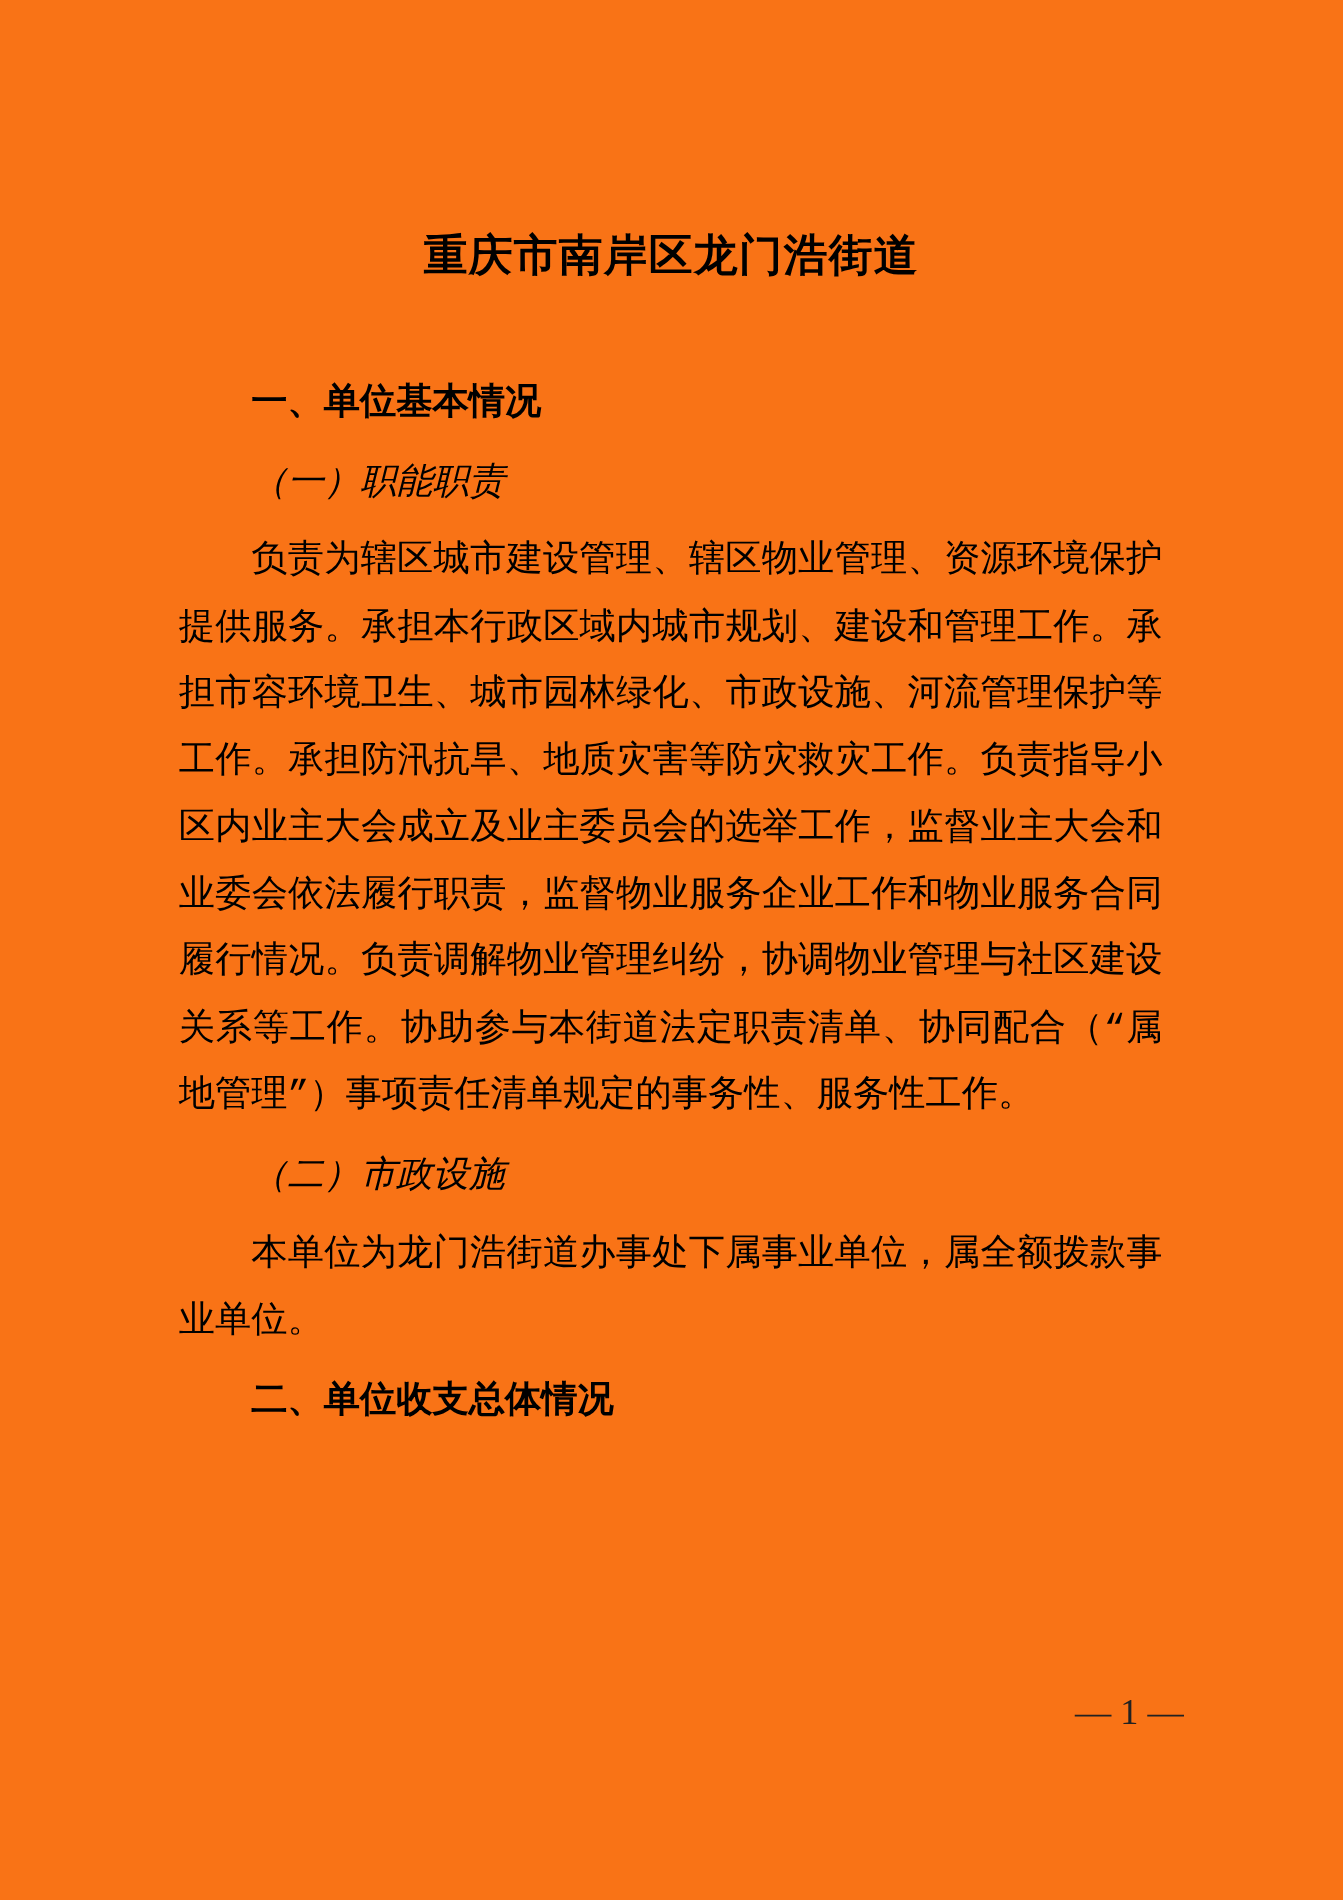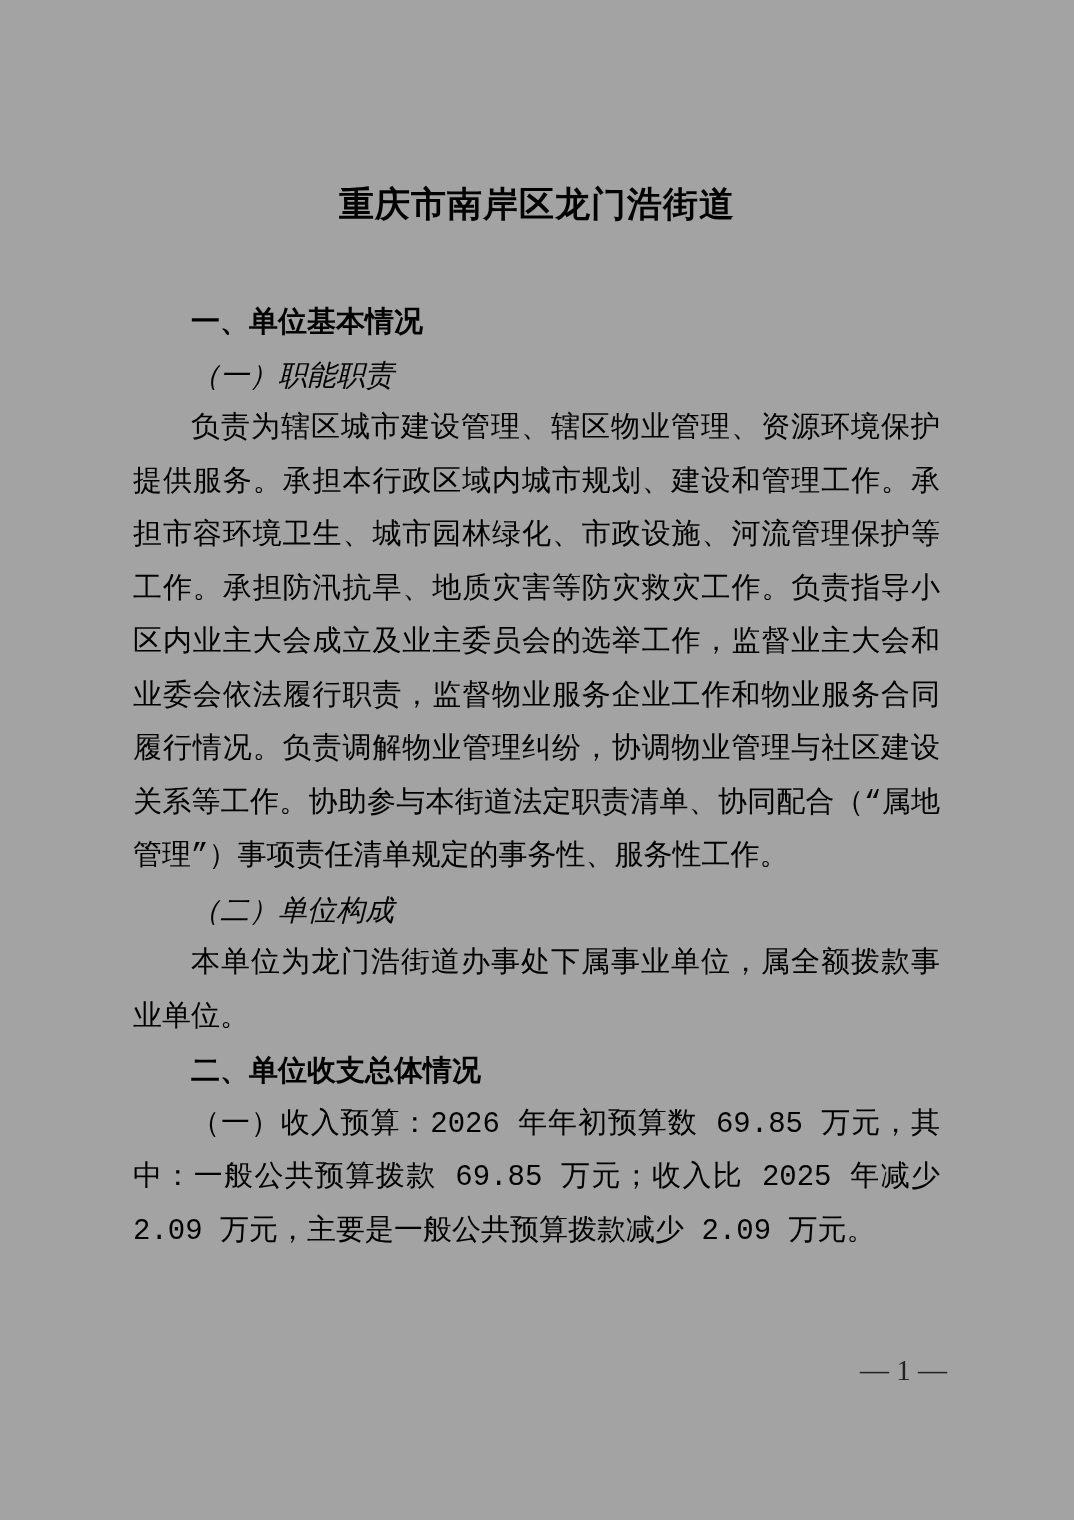--- a/index.html
+++ b/index.html
@@ -4,21 +4,21 @@
 <style>
   html, body {
     margin: 0;
     padding: 0;
     background: #ffffff;
   }
   .page {
     position: relative;
     width: 1074px;
     height: 1520px;
-    background: #a3a3a3;
+    background: #f97316;
     color: #000000;
     overflow: hidden;
   }
   .doc-title {
     margin: 176px 120px 0 120px;
     text-align: center;
     font-family: "Liberation Serif", serif;
     font-weight: 700;
     font-size: 35px;
     line-height: 58px;
@@ -28,21 +28,21 @@
     margin: 61px 134px 0 133px;
     font-family: "Liberation Serif", serif;
     font-size: 29px;
     line-height: 53.5px;
     text-align: justify;
     text-justify: inter-ideograph;
   }
   .doc-body h2,
   .doc-body h3,
   .doc-body p {
-    margin: 0;
+    margin: 10px;
     padding: 0;
     text-indent: 2em;
     font-size: 29px;
     line-height: 53.5px;
   }
   .section-heading {
     font-family: "Liberation Sans", sans-serif;
     font-weight: 700;
   }
   .subsection-heading {
@@ -74,27 +74,26 @@
   </header>
 
   <main class="doc-body">
 
     <h2 class="section-heading">一、单位基本情况</h2>
 
     <h3 class="subsection-heading">（一）职能职责</h3>
 
     <p>负责为辖区城市建设管理、辖区物业管理、资源环境保护提供服务。承担本行政区域内城市规划、建设和管理工作。承担市容环境卫生、城市园林绿化、市政设施、河流管理保护等工作。承担防汛抗旱、地质灾害等防灾救灾工作。负责指导小区内业主大会成立及业主委员会的选举工作，监督业主大会和业委会依法履行职责，监督物业服务企业工作和物业服务合同履行情况。负责调解物业管理纠纷，协调物业管理与社区建设关系等工作。协助参与本街道法定职责清单、协同配合（“属地管理”）事项责任清单规定的事务性、服务性工作。</p>
 
-    <h3 class="subsection-heading">（二）单位构成</h3>
+    <h3 class="subsection-heading">（二）市政设施</h3>
 
     <p>本单位为龙门浩街道办事处下属事业单位，属全额拨款事业单位。</p>
 
     <h2 class="section-heading">二、单位收支总体情况</h2>
 
-    <p>（一）收入预算：2026 年年初预算数 69.85 万元，其中：一般公共预算拨款 69.85 万元；收入比 2025 年减少 2.09 万元，主要是一般公共预算拨款减少 2.09 万元。</p>
 
 
   </main>
 
   <footer class="doc-footer">
     <span>— 1 —</span>
   </footer>
 
 </div>
 

